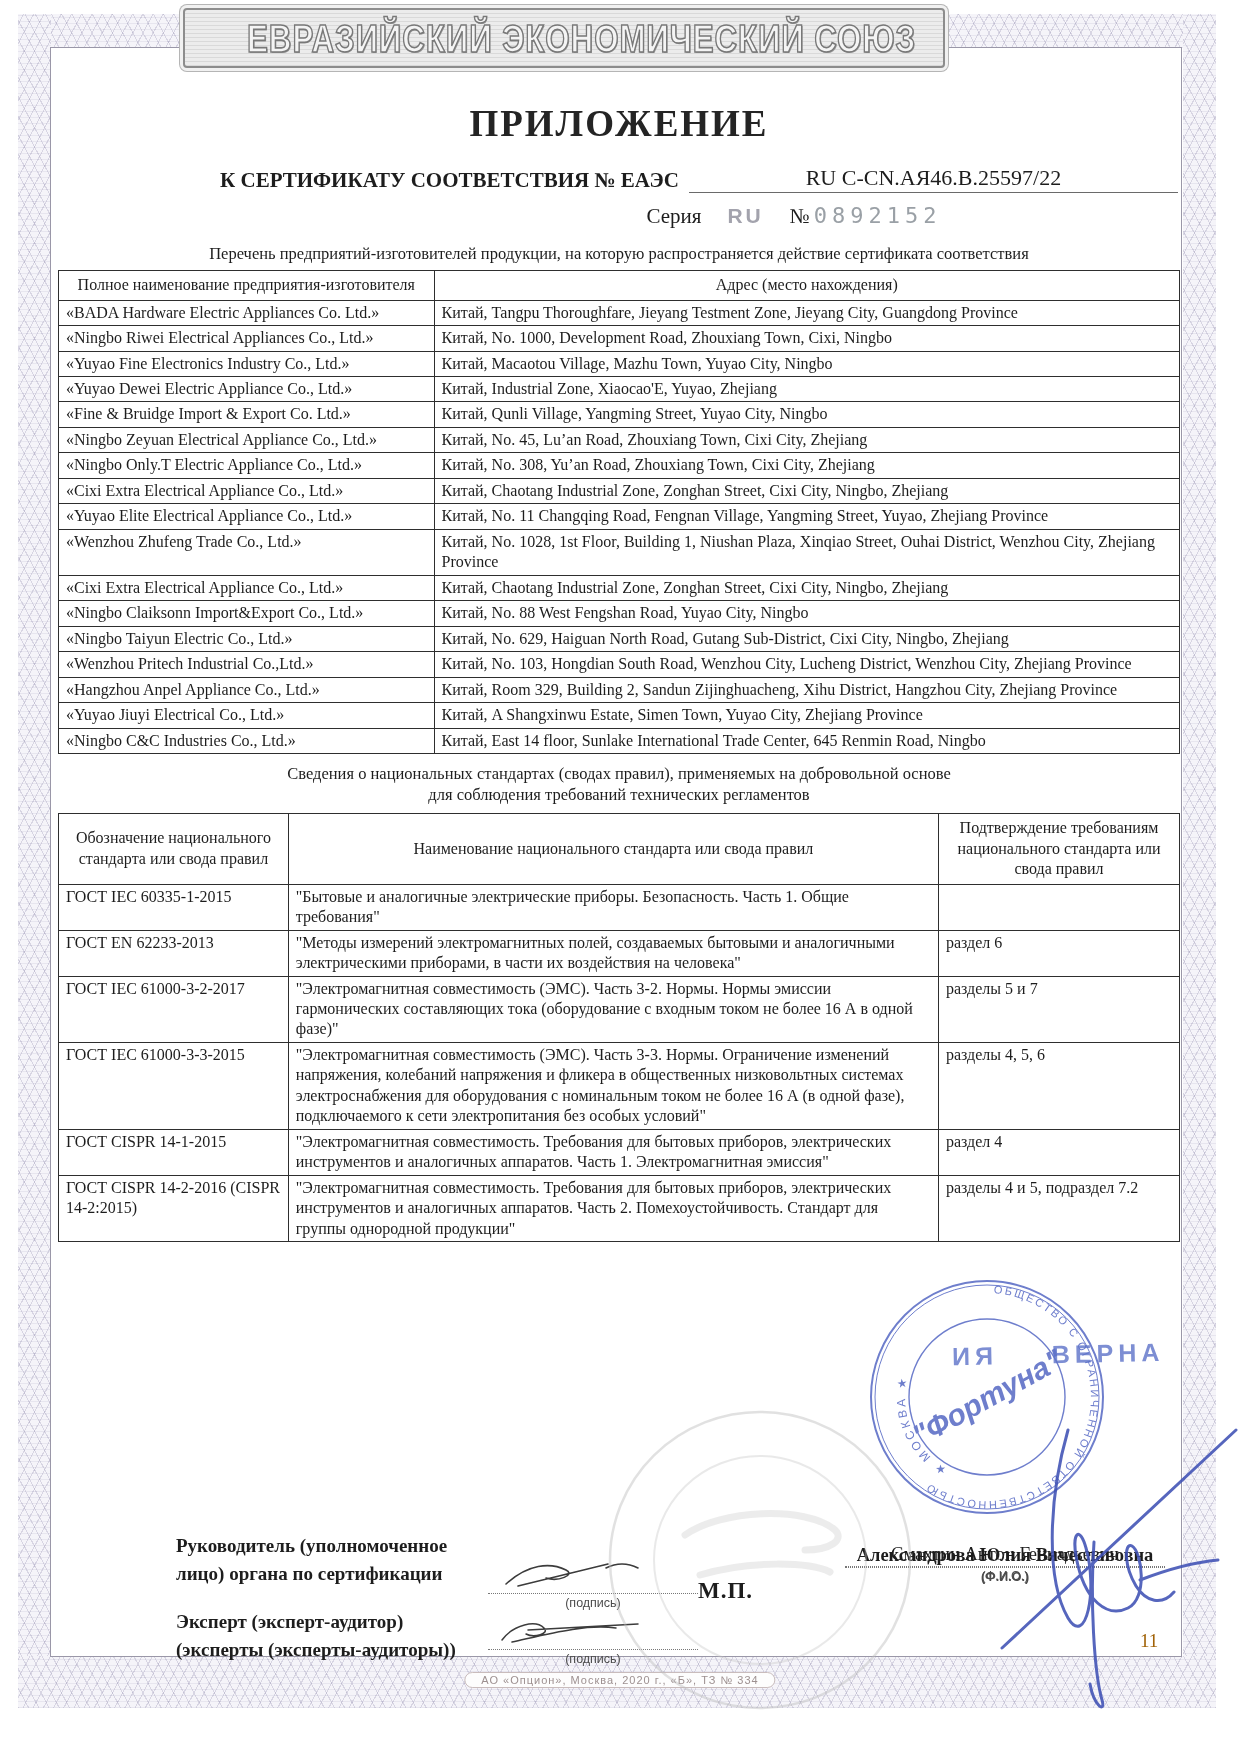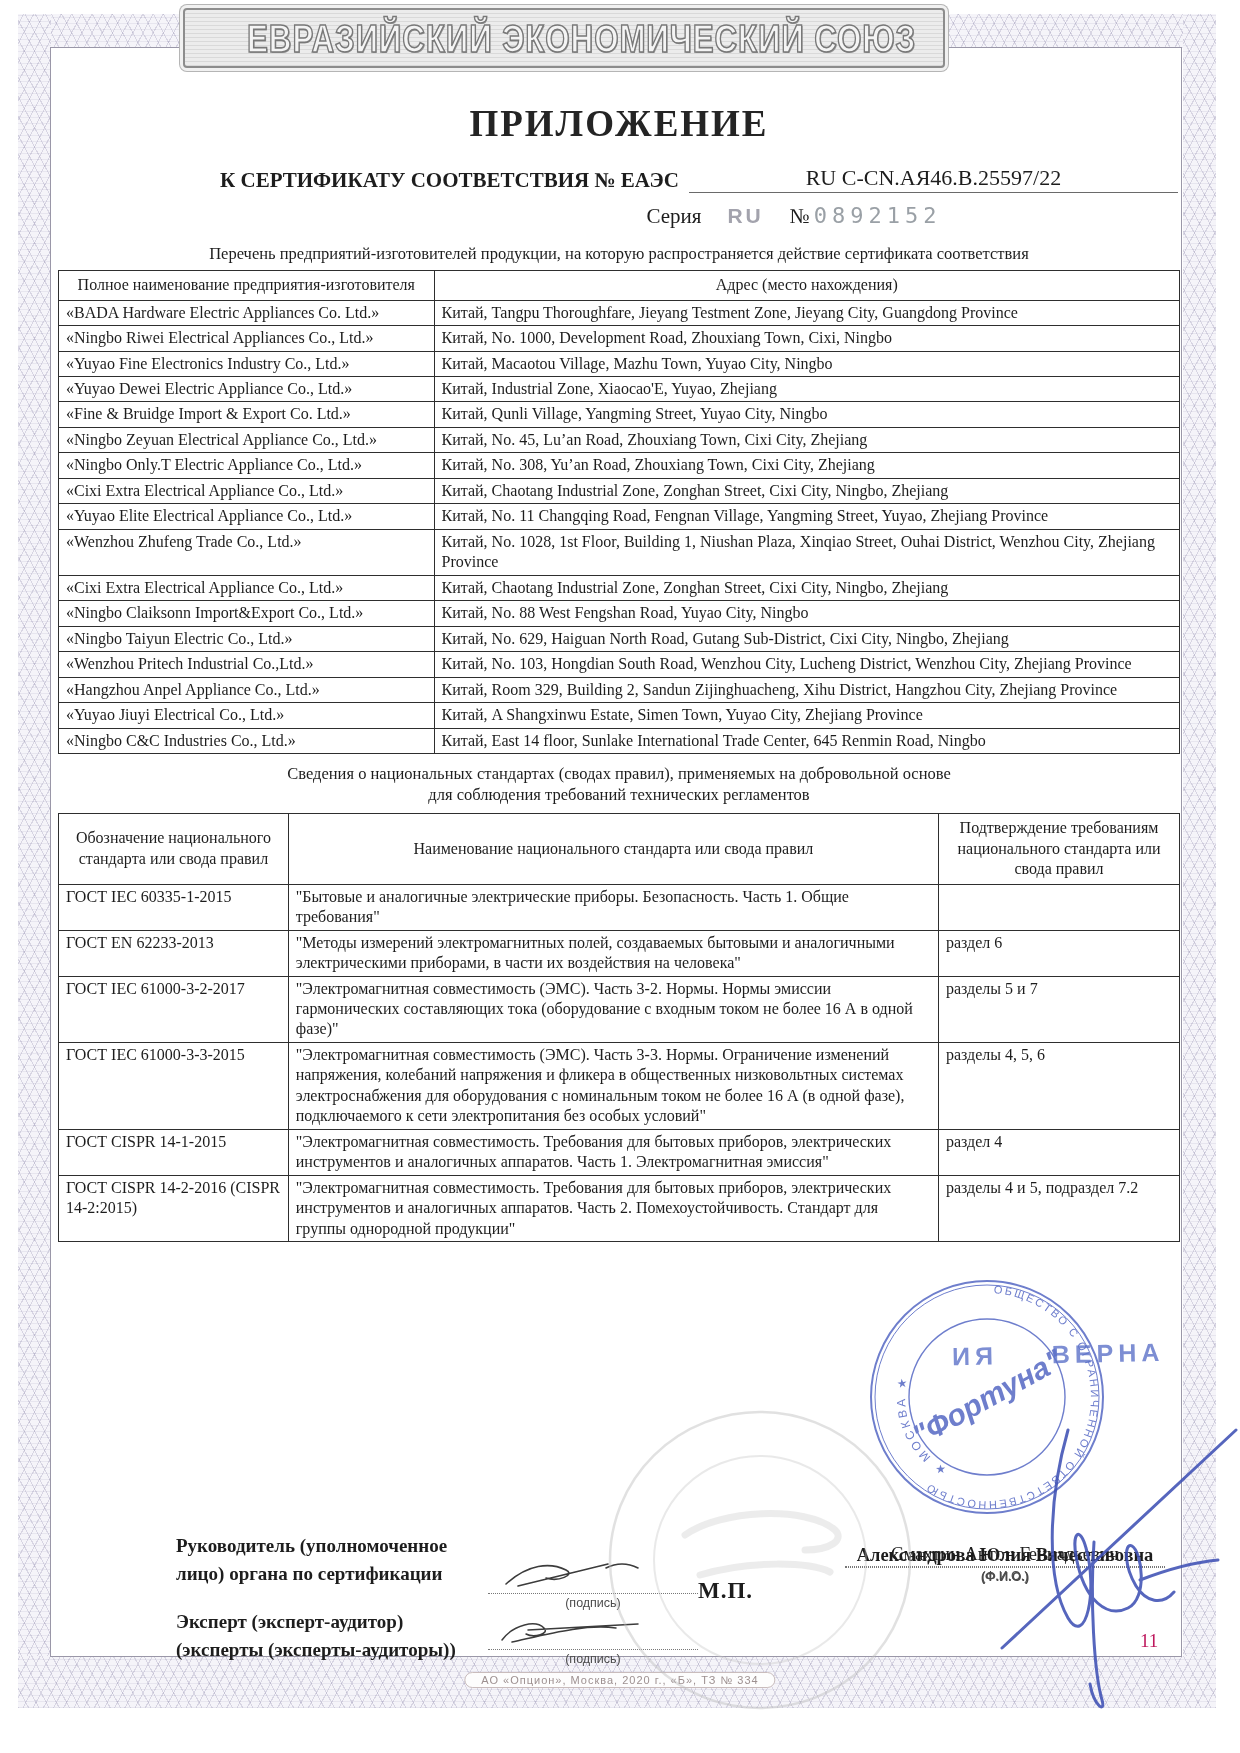--- a/index.html
+++ b/index.html
@@ -86,21 +86,21 @@
   
   .f-abs{position:absolute;}
   .f-label{font-weight:bold;font-size:19px;line-height:1.45;white-space:pre-line;}
   .sig-line{border-bottom:1.2px dotted #777;height:1px;}
   .sig-caption,.fio-caption{
     font-family:"Liberation Sans", sans-serif;font-size:12.5px;color:#4c4c4c;
     text-align:center;margin-top:2px;
   }
   .person-name{font-size:18.5px;text-align:center;}
   .mp{font-weight:bold;font-size:23px;letter-spacing:1px;}
-  .page-number{font-size:19px;color:#be185d;}
+  .page-number{font-size:19px;color:#a16207;}
   .print-note{
     position:absolute;left:50%;top:1672px;transform:translateX(-50%);
     background:#fdfdfd;border:1px solid #c9bcbc;border-radius:9px;
     padding:1px 16px;font-family:"Liberation Sans", sans-serif;
     font-size:11px;color:#9d9090;letter-spacing:1px;white-space:nowrap;
   }
   
   .ink{position:absolute;pointer-events:none;}
   .copy-mark{
     left:952px;top:1340px;

